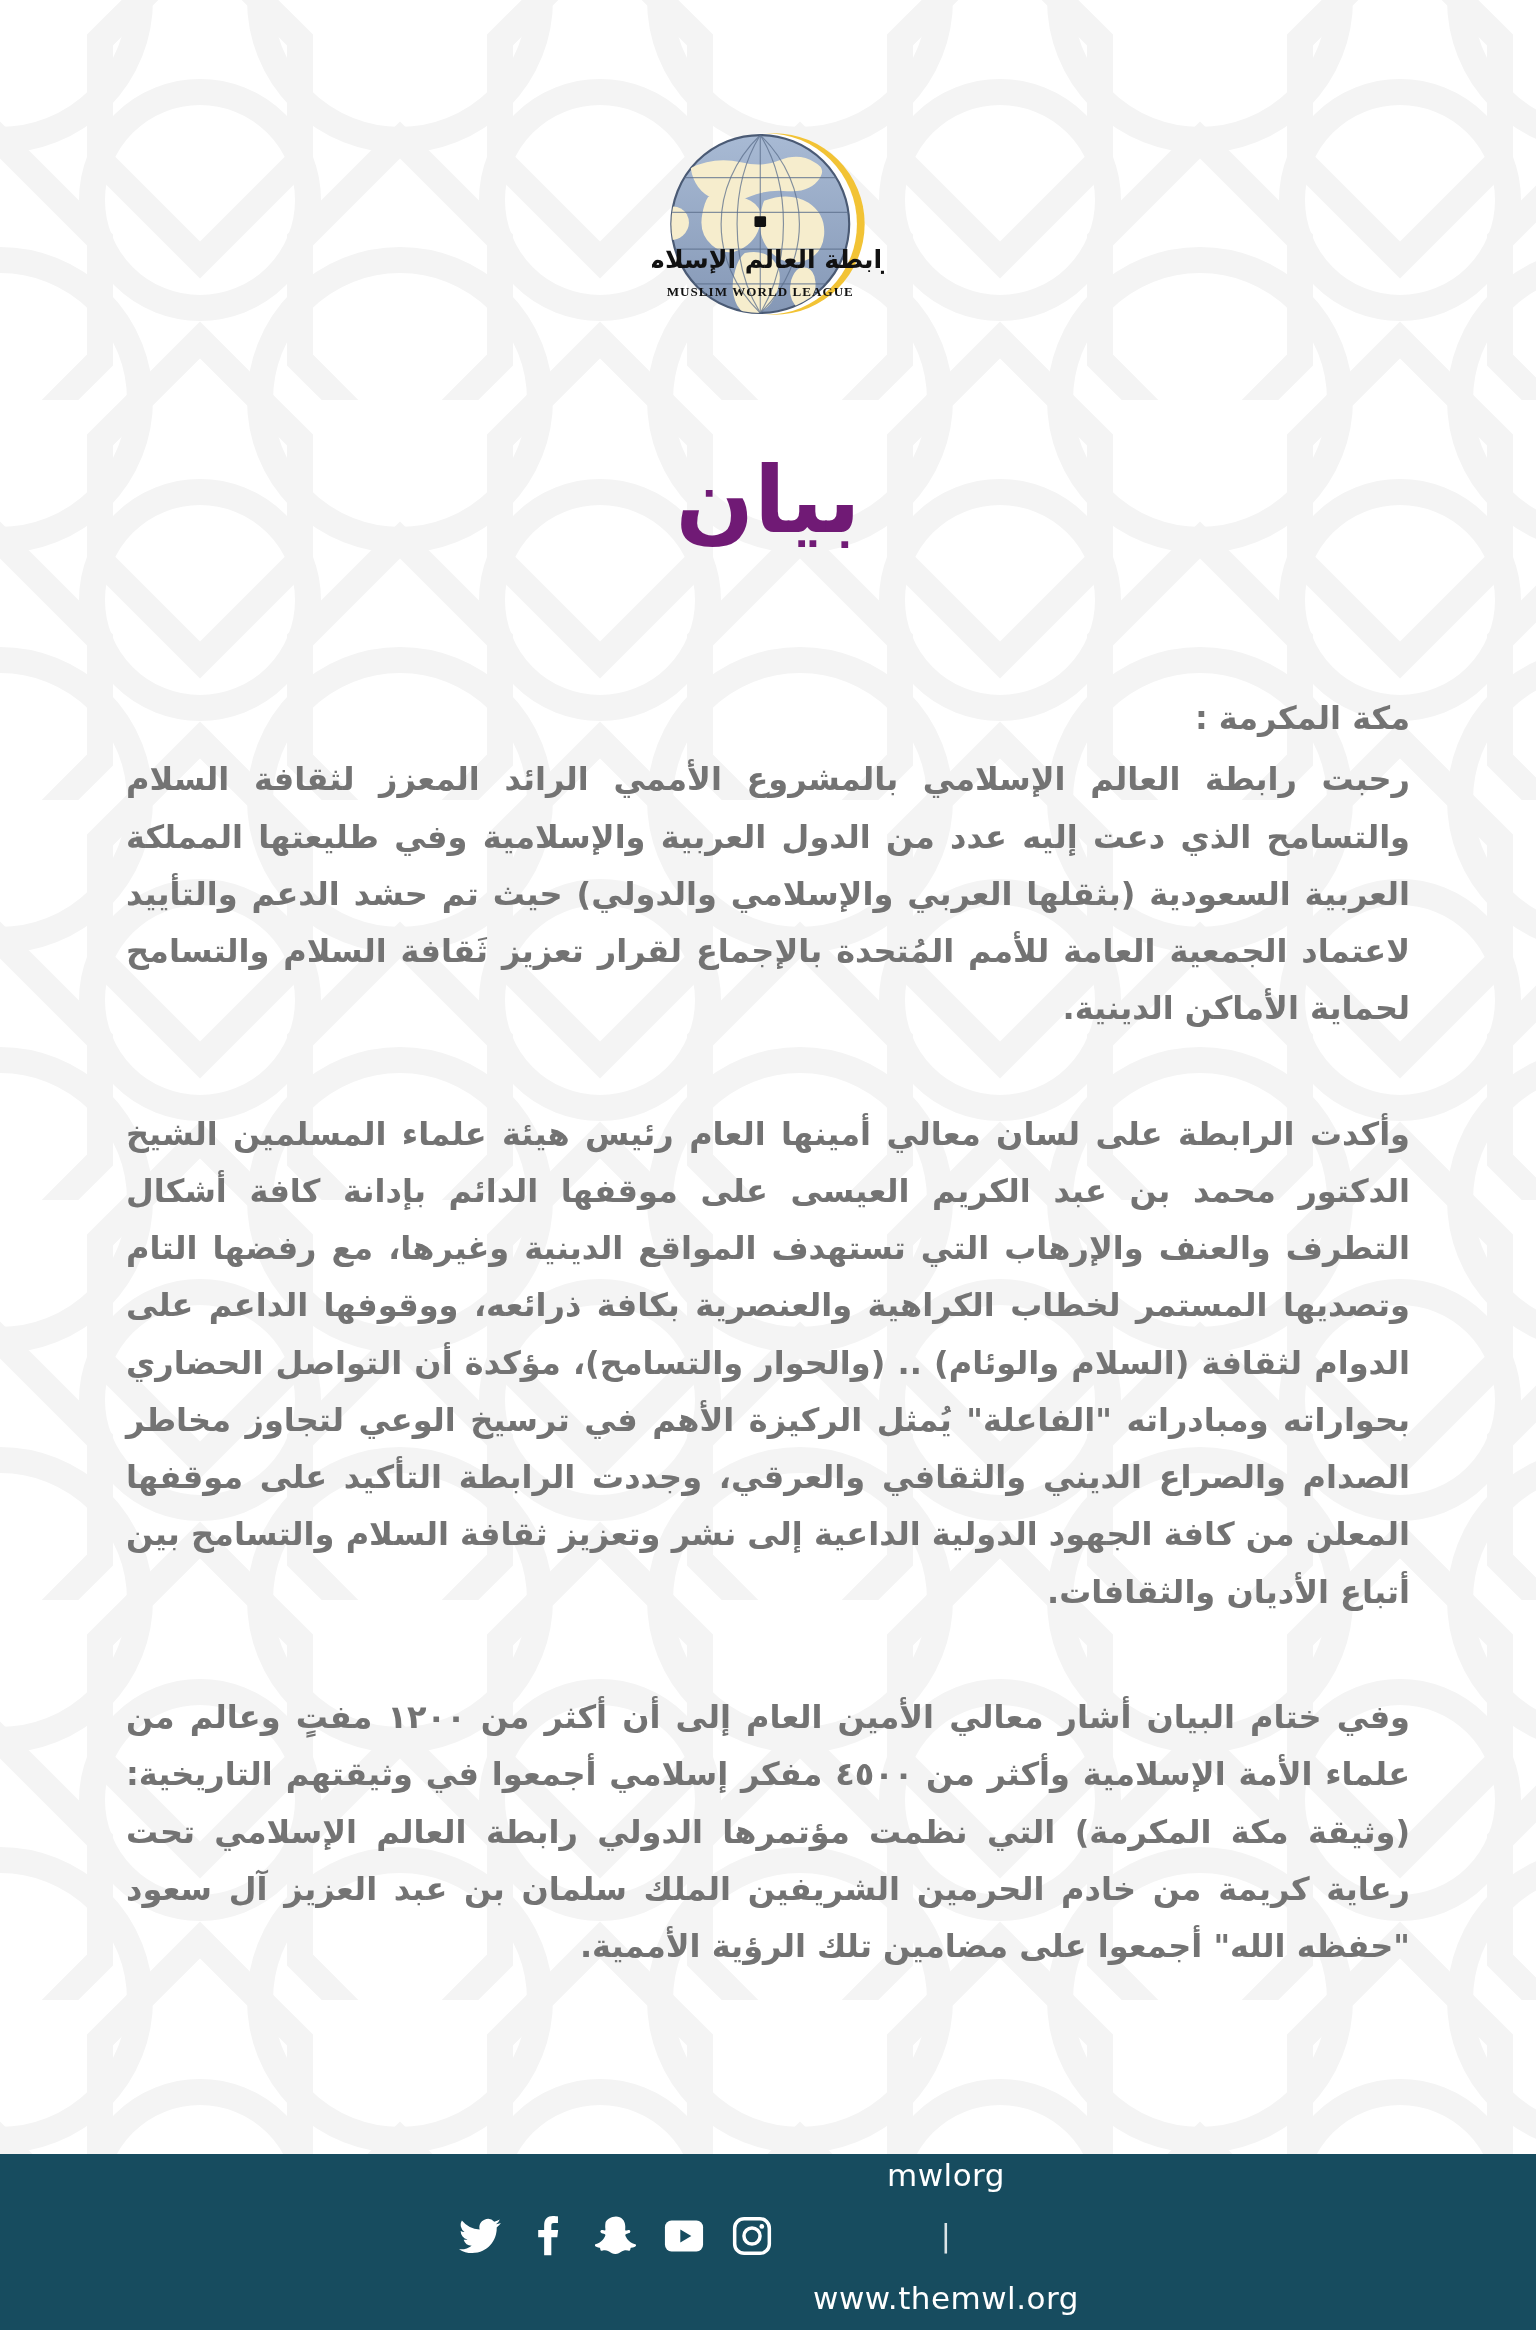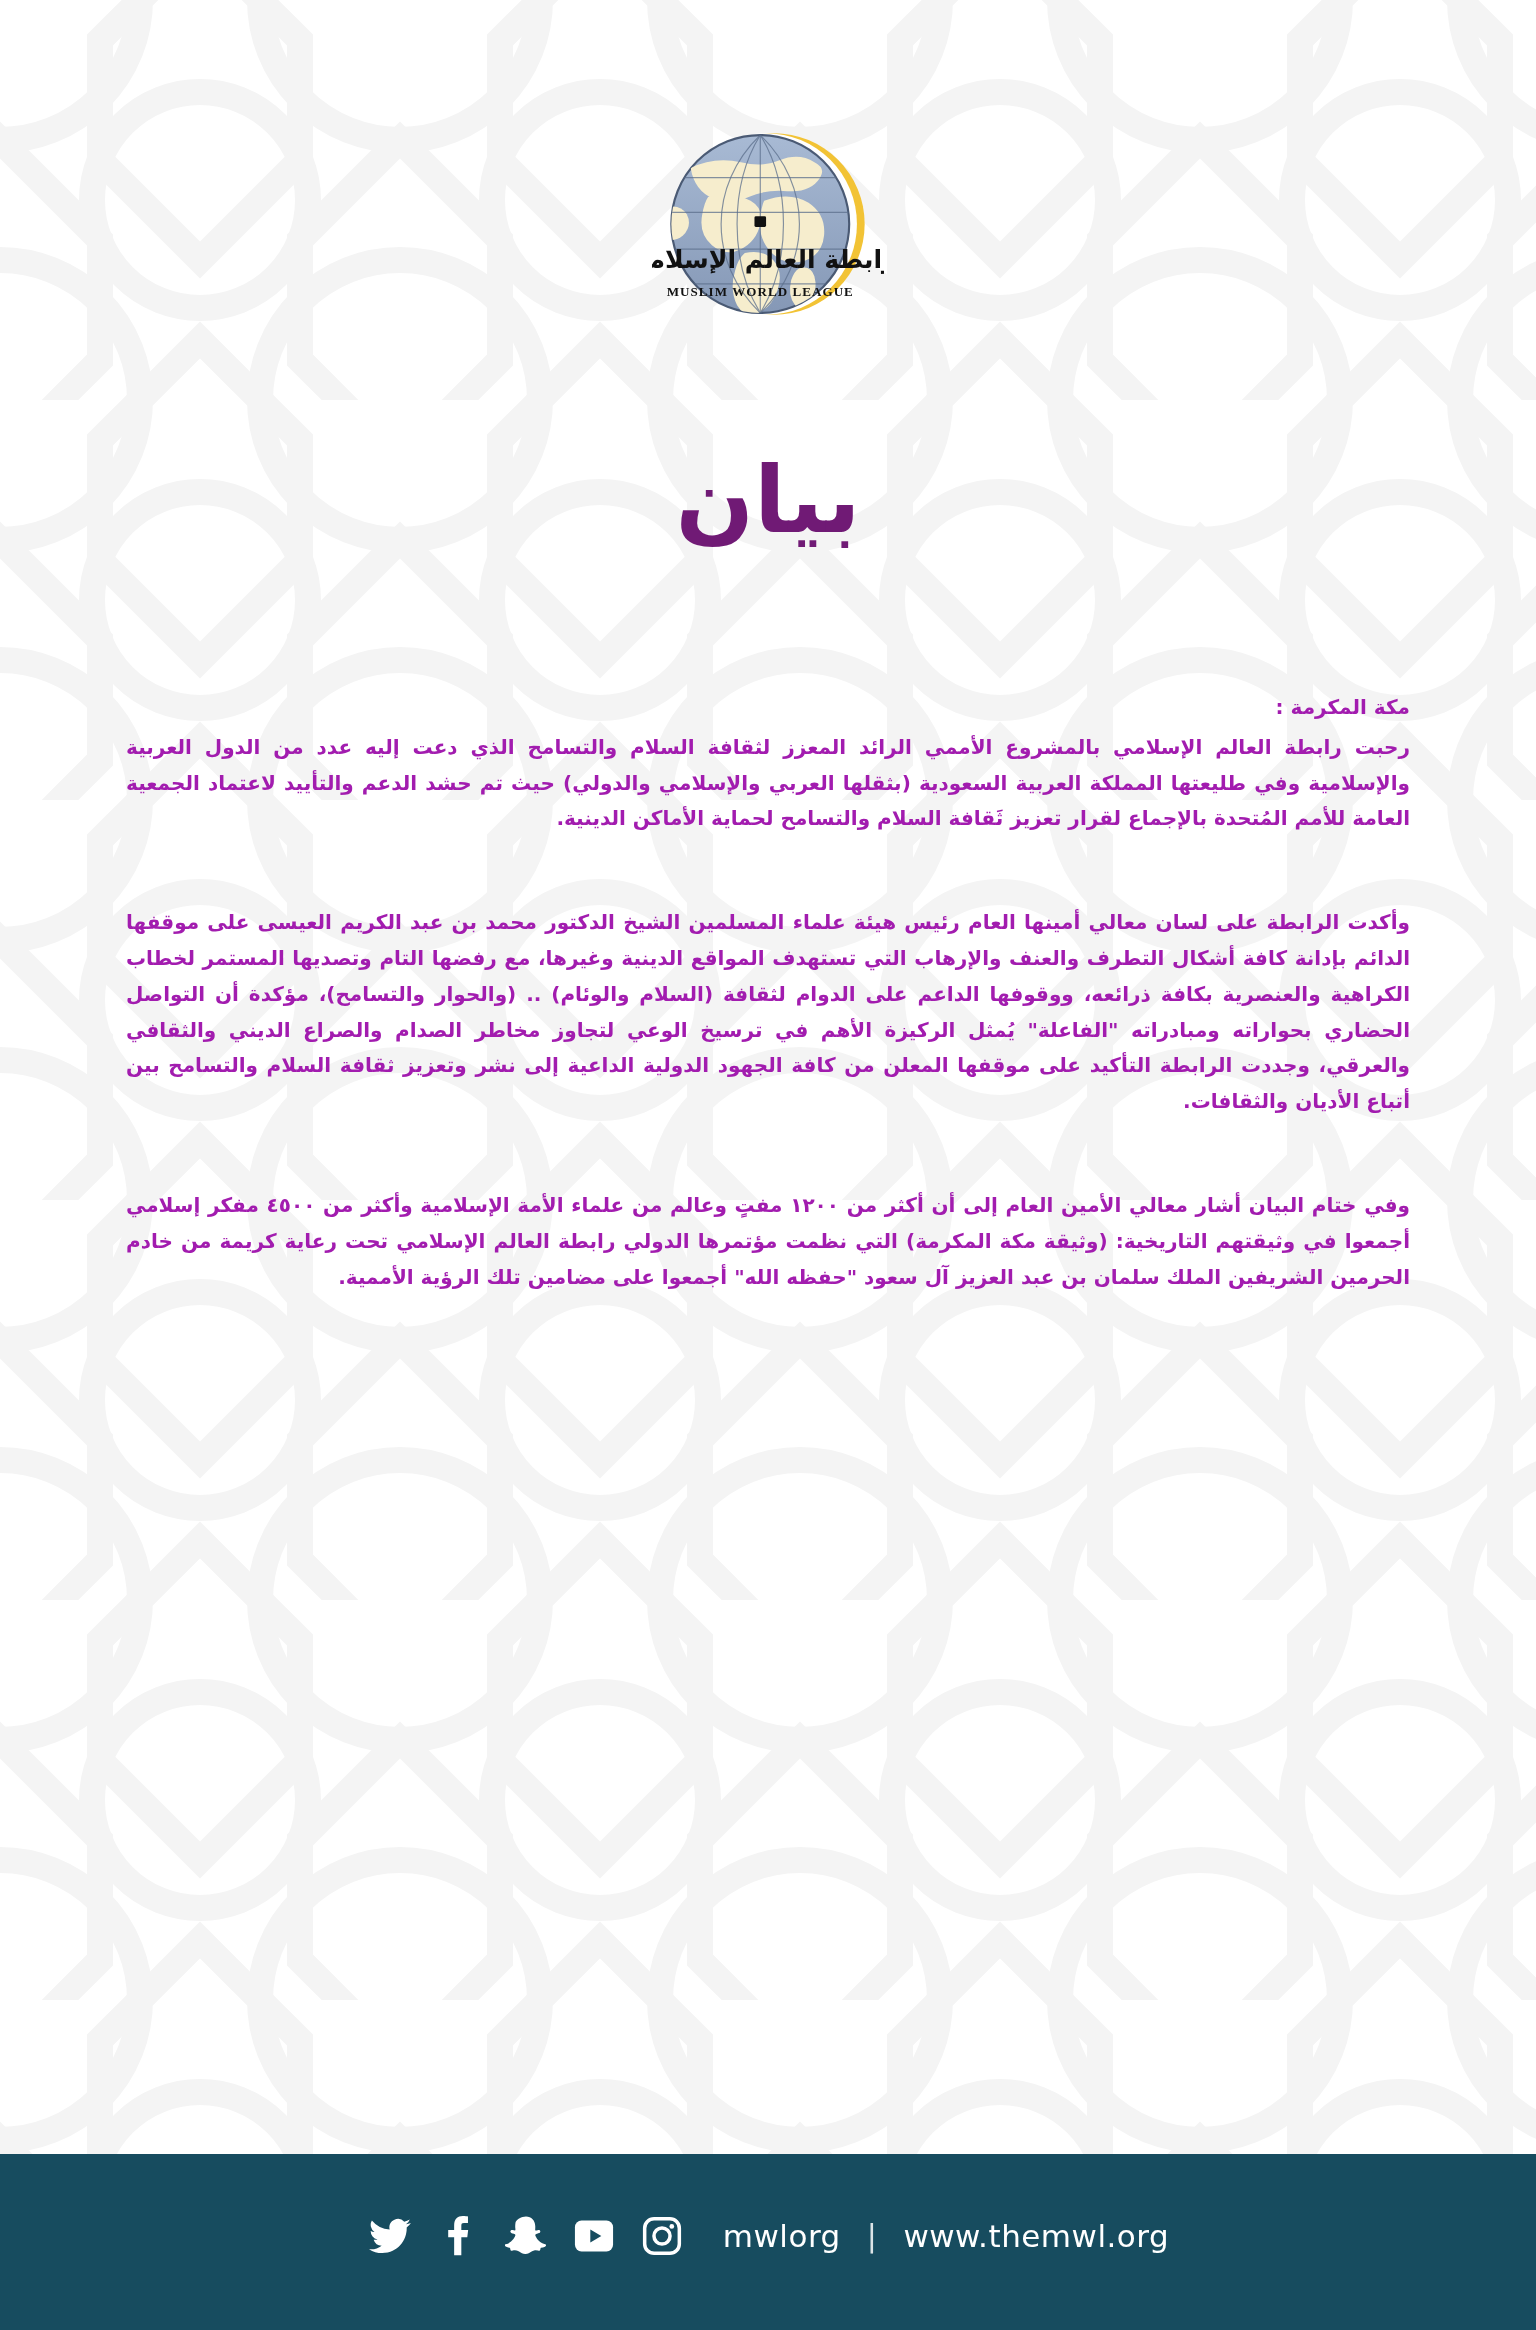--- a/index.html
+++ b/index.html
@@ -61,22 +61,22 @@
   
   .content{
     position:absolute;
     z-index:2;
     top:690px;
     right:126px;
     left:126px;
     direction:rtl;
     text-align:justify;
     text-align-last:right;
-    color:#a21caf;
-    font-size:20px;
+    color:#737373;
+    font-size:32px;
     font-weight:700;
     line-height:1.79;
   }
   .content p{
     margin:0 0 40px 0;
     text-align:justify;
     text-align-last:right;
   }
   .content p.lead{margin-bottom:4px;text-align:right;text-align-last:right;}
   .gap{height:28px;}
@@ -116,20 +116,21 @@
   .foot-text{
     display:flex;
     align-items:center;
     gap:26px;
     margin-left:38px;
     color:#ffffff;
     font-size:31px;
     font-weight:400;
     letter-spacing:.5px;
     font-family:"DejaVu Sans","Liberation Sans",sans-serif;
+    flex-direction:column;
   }
   .foot-sep{
     color:#ffffff;
     opacity:.85;
     font-size:30px;
     transform:translateY(-1px);
   }
 </style>
 </head>
 <body>

